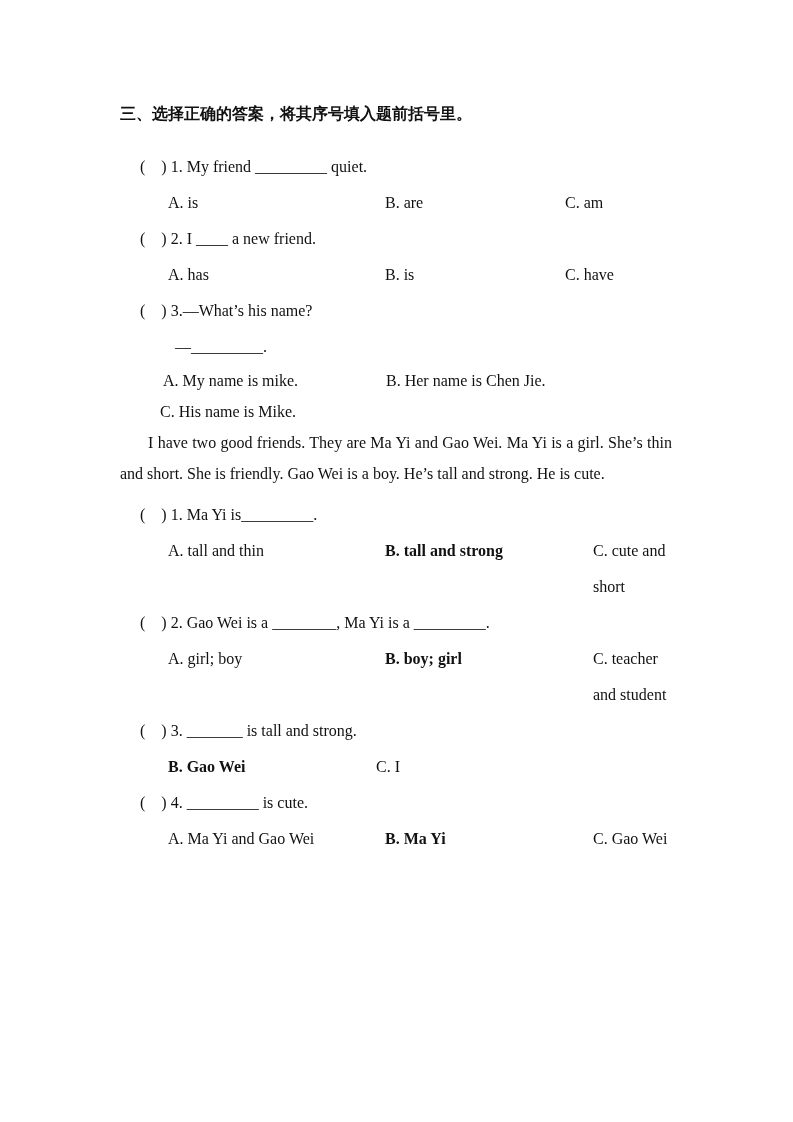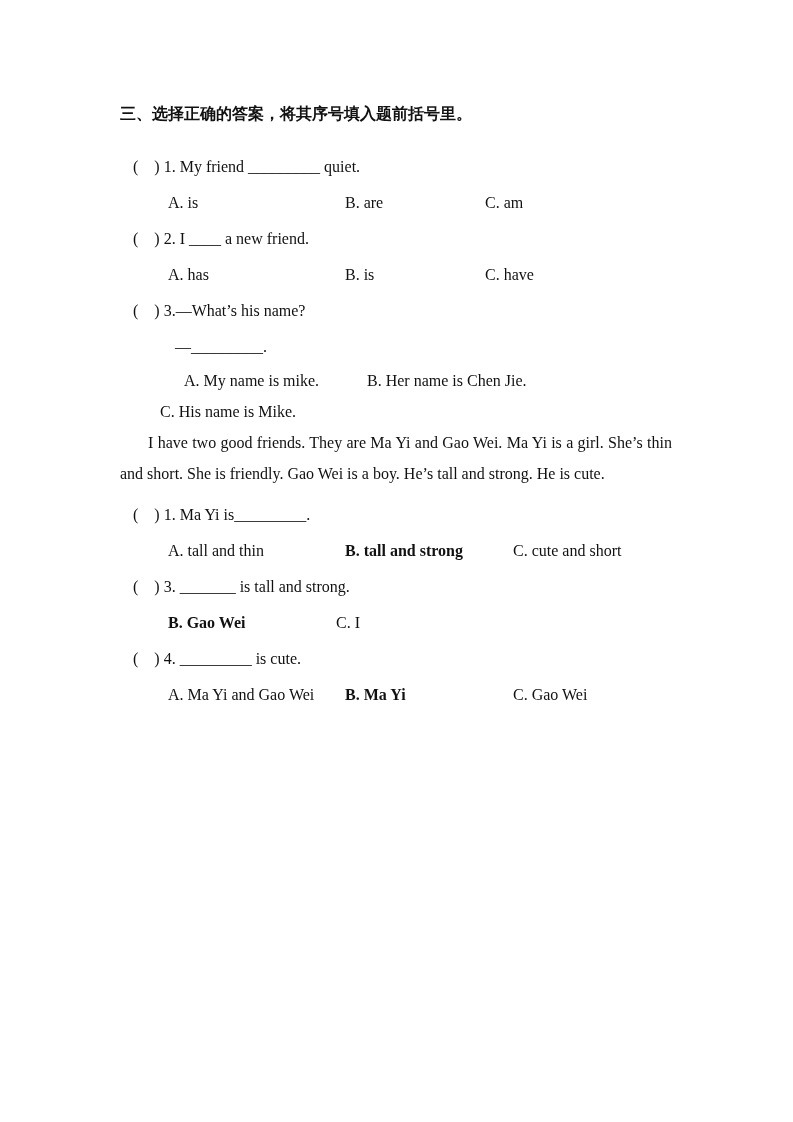--- a/index.html
+++ b/index.html
@@ -18,40 +18,41 @@
   }
   .heading {
     font-weight: 700;
     font-size: 16px;
     margin: 0 0 17px 0;
     line-height: 36px;
     white-space: pre-wrap;
   }
   .sec4 .heading { margin: 4px 0 6px 0; }
   .stem {
-    margin-left: 13px;
+    margin-left: 20px;
     line-height: 36px;
     white-space: pre-wrap;
   }
   .opts {
     display: flex;
     margin-left: 48px;
     line-height: 36px;
     white-space: pre-wrap;
+    gap: 40px;
   }
   .opts .a { display: inline-block; width: 177px; flex: none; }
   .opts3 .b { display: inline-block; width: 140px; flex: none; }
   .opts4 .b { display: inline-block; width: 168px; flex: none; font-weight: bold; }
   .answer-line {
     margin-left: 55px;
     line-height: 36px;
     white-space: pre-wrap;
   }
   .q3opts {
-    margin-left: 64px;
+    margin-left: 43px;
     line-height: 31px;
   }
   .q3opts .a { width: 183px; }
   .cline {
     margin-left: 40px;
     line-height: 31px;
     white-space: pre-wrap;
   }
   .passage {
     margin: 0 0 8px 0;
@@ -104,20 +105,28 @@
 
     <div>
       <div class="stem">(    ) 1. Ma Yi is_________.</div>
       <div class="opts opts4">
         <span class="a">A. tall and thin</span>
         <span class="b">B. tall and strong</span>
         <span class="c">C. cute and short</span>
       </div>
     </div>
 
+    <div>
+      <div class="stem">(    ) 2. Gao Wei is a ________, Ma Yi is a _________.</div>
+      <div class="opts opts4">
+        <span class="a">A. girl; boy</span>
+        <span class="b">B. boy; girl</span>
+        <span class="c">C. teacher and student</span>
+      </div>
+    </div>
 
     <div>
       <div class="stem">(    ) 3. _______ is tall and strong.</div>
       <div class="opts opts4">
         <span class="b">B. Gao Wei</span>
         <span class="c">C. I</span>
       </div>
     </div>
 
     <div>

